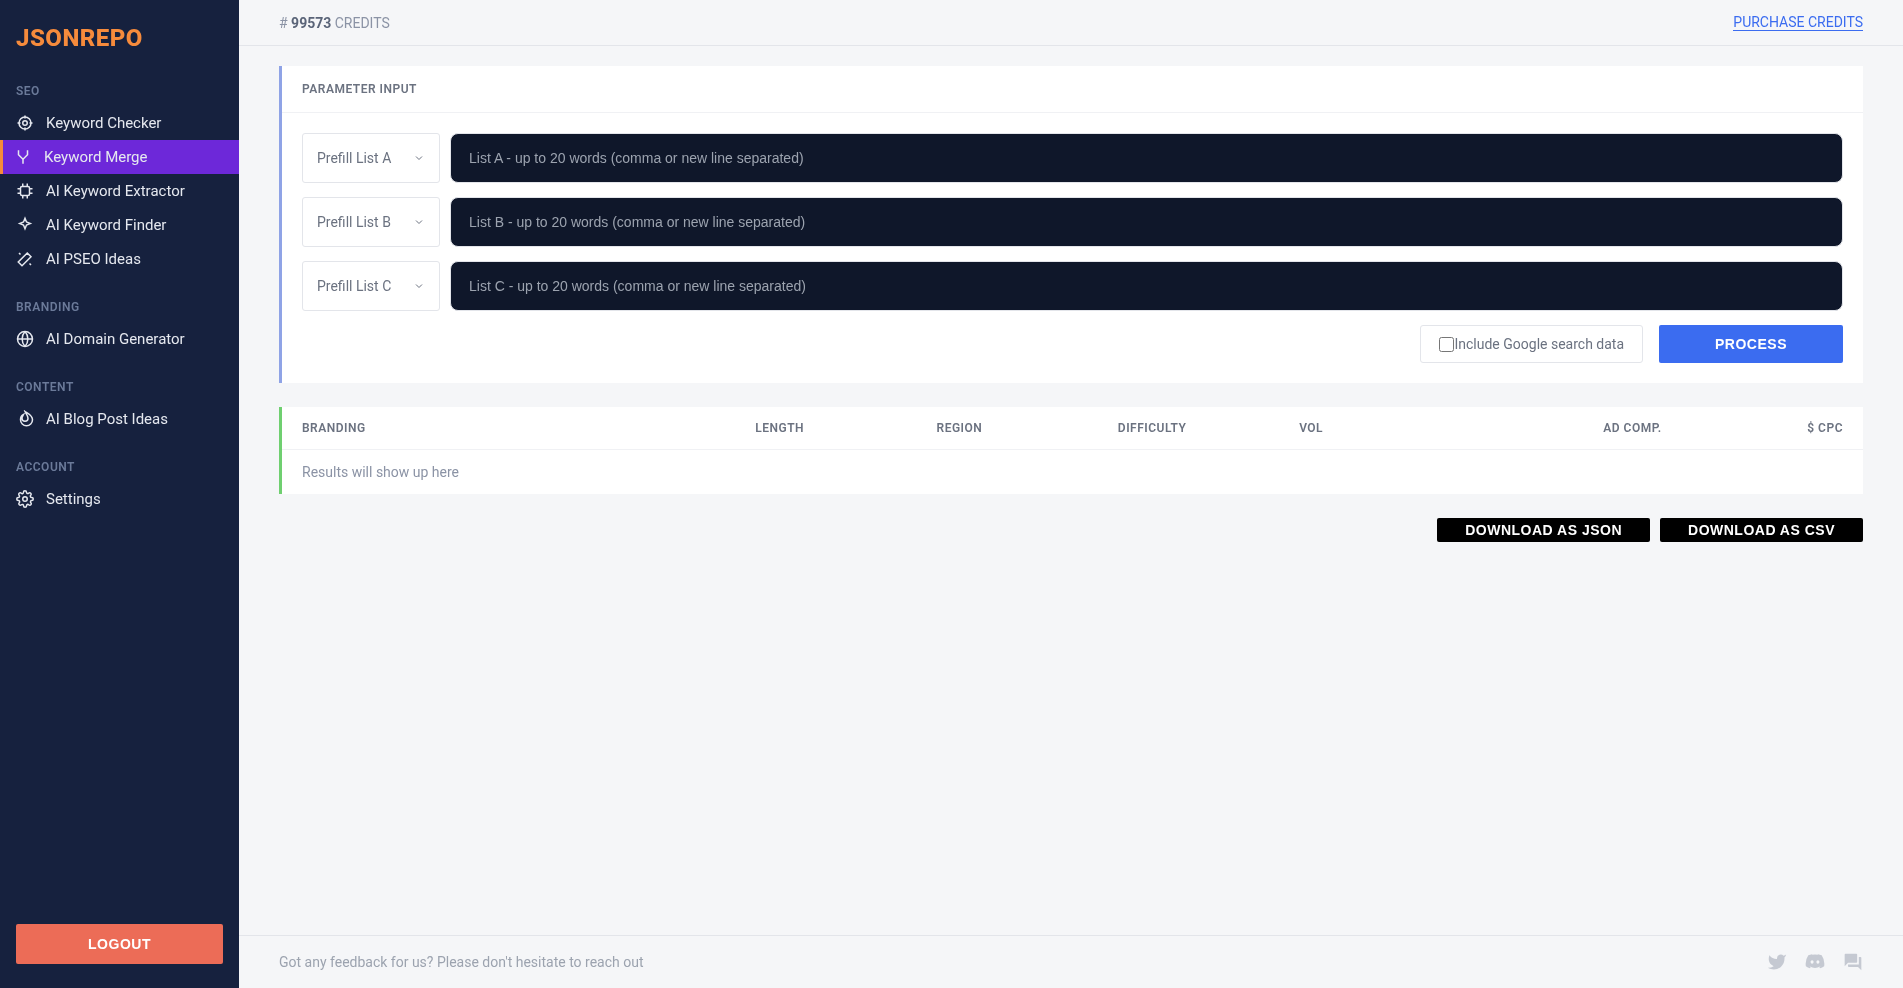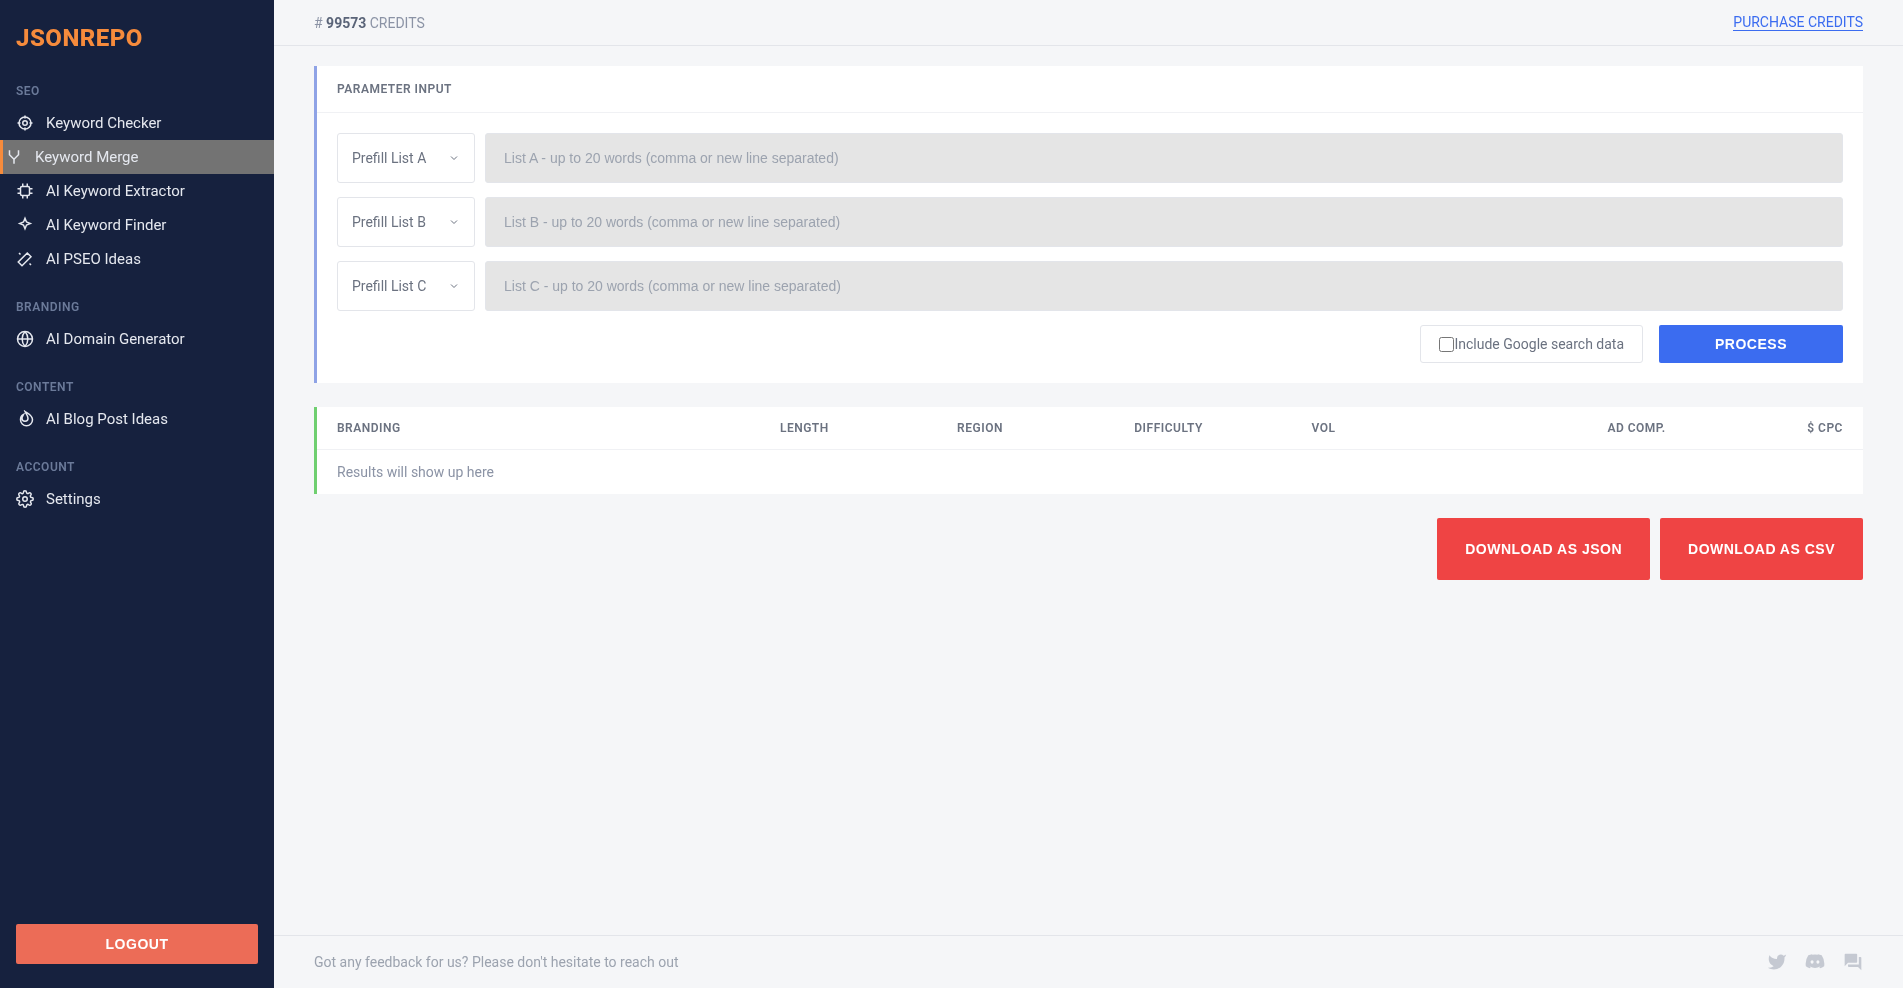--- a/index.html
+++ b/index.html
@@ -1,60 +1,60 @@
 <!DOCTYPE html>
 <html><head>
 <meta charset="utf-8">
 <style>
 * { margin: 0; padding: 0; box-sizing: border-box; }
 body { font-family: -apple-system, BlinkMacSystemFont, 'Segoe UI', Roboto, sans-serif; background: #f5f6f8; display: flex; height: 988px; overflow: hidden; }
 
-.sidebar { width: 274px; background: #16213e; color: #fff; display: flex; flex-direction: column; padding: 24px 0; }
+.sidebar { width: 239px; background: #16213e; color: #fff; display: flex; flex-direction: column; padding: 24px 0; }
 .logo { font-size: 24px; font-weight: 800; color: #f68b3c; letter-spacing: 0.5px; padding: 0 16px 24px; }
 .nav-section { padding: 0 0 16px; }
 .nav-heading { font-size: 12px; font-weight: 600; color: #6b7a99; padding: 8px 16px; letter-spacing: 0.5px; }
 .nav-item { display: flex; align-items: center; gap: 12px; padding: 8px 16px; color: #e5e8ef; font-size: 15px; cursor: pointer; }
-.nav-item.active { background: #737373; border-left: 3px solid #f68b3c; padding-left: 2px; }
+.nav-item.active { background: #6d28d9; border-left: 3px solid #f68b3c; padding-left: 11px; }
 .nav-item svg { width: 18px; height: 18px; flex-shrink: 0; }
 .sidebar-spacer { flex: 1; }
 .logout-btn { margin: 0 16px; background: #ec6c57; color: #fff; border: none; padding: 12px; font-size: 14px; font-weight: 600; letter-spacing: 0.5px; cursor: pointer; border-radius: 2px; }
 
 .main { flex: 1; display: flex; flex-direction: column; overflow: auto; }
 .topbar { display: flex; justify-content: space-between; align-items: center; padding: 14px 40px; border-bottom: 1px solid #e3e5ea; }
 .credits { font-size: 14px; color: #8b93a5; }
 .credits strong { color: #5a6478; font-weight: 700; }
 .purchase-link { font-size: 14px; color: #3b6cf0; text-decoration: none; border-bottom: 1px solid #3b6cf0; }
 
 .content { padding: 20px 40px; }
 
 .panel { border-left: 3px solid #8fa3e6; background: #fff; margin-bottom: 24px; }
 .panel.green { border-left-color: #6fcf70; }
 .panel-header { font-size: 12px; font-weight: 600; color: #6b7280; letter-spacing: 0.5px; padding: 16px 20px; border-bottom: 1px solid #f0f1f4; }
 .panel-body { padding: 20px; }
 
 .param-row { display: flex; gap: 10px; margin-bottom: 14px; }
 .prefill-select { width: 138px; border: 1px solid #e3e5ea; border-radius: 3px; padding: 16px 14px; font-size: 14px; color: #6b7280; display: flex; align-items: center; justify-content: space-between; cursor: pointer; background: #fff; }
 .prefill-select svg { width: 12px; height: 12px; }
-.list-input { flex: 1; border: 1px solid #e3e5ea; border-radius: 3px; padding: 16px 18px; font-size: 14px; color: #6b7280; background: #e5e5e5; }
+.list-input { flex: 1; border: 1px solid #e3e5ea; border-radius: 8px; padding: 16px 18px; font-size: 14px; color: #6b7280; background: #0f172a; }
 .list-input::placeholder { color: #9ca3af; }
 
 .actions-row { display: flex; justify-content: flex-end; gap: 16px; align-items: stretch; }
 .checkbox-wrap { border: 1px solid #e3e5ea; border-radius: 3px; padding: 10px 18px; display: flex; align-items: center; font-size: 14px; color: #6b7280; justify-content: space-between; }
 .checkbox-wrap input { width: 15px; height: 15px; }
 .process-btn { background: #3b6cf0; color: #fff; border: none; padding: 10px 56px; font-size: 14px; font-weight: 600; letter-spacing: 0.5px; cursor: pointer; border-radius: 2px; }
 
 .results-table { width: 100%; }
 .table-head { display: flex; padding: 14px 20px; font-size: 12px; font-weight: 600; color: #6b7280; letter-spacing: 0.5px; border-bottom: 1px solid #f0f1f4; }
 .th-keyword { flex: 2.5; }
 .th-other { flex: 1; text-align: left; }
 .th-right { flex: 1; text-align: right; }
 .table-body { padding: 14px 20px; font-size: 14px; color: #8b93a5; }
 
 .download-row { display: flex; justify-content: flex-end; gap: 10px; margin-top: 12px; }
-.download-btn { background: #ef4444; color: #fff; border: none; padding: 23px 28px; font-size: 14px; font-weight: 600; letter-spacing: 0.5px; cursor: pointer; border-radius: 2px; }
+.download-btn { background: #000000; color: #fff; border: none; padding: 4px 28px; font-size: 14px; font-weight: 600; letter-spacing: 0.5px; cursor: pointer; border-radius: 2px; }
 
 .footer { margin-top: auto; padding: 16px 40px; display: flex; justify-content: space-between; align-items: center; border-top: 1px solid #e3e5ea; }
 .footer-text { font-size: 14px; color: #9ca3af; }
 .footer-icons { display: flex; gap: 18px; }
 .footer-icons svg { width: 20px; height: 20px; fill: #c5c9d2; cursor: pointer; }
 </style>
 </head>
 <body>
 
 <aside class="sidebar">

